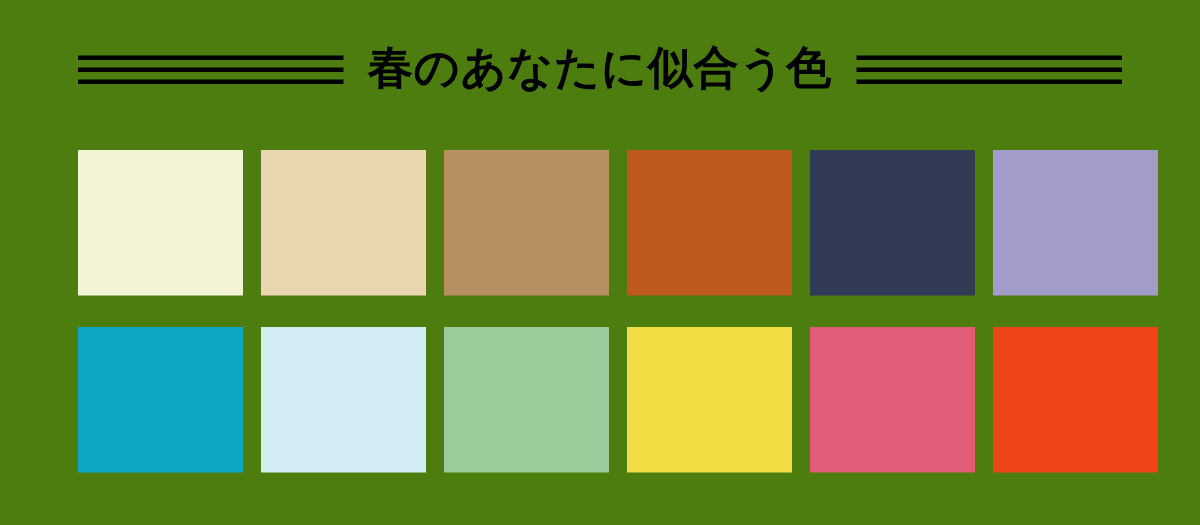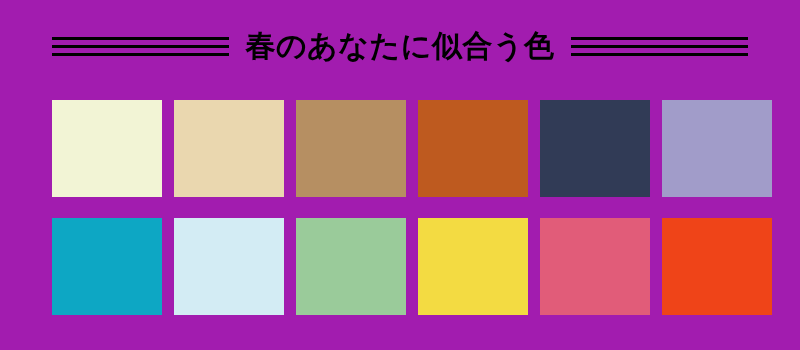--- a/index.html
+++ b/index.html
@@ -11,21 +11,21 @@
     height: 350px;
     background: #ffffff;
     font-family: "Liberation Serif", "DejaVu Serif", serif;
     overflow: hidden;
   }
 
   .palette-card {
     position: relative;
     width: 800px;
     height: 350px;
-    background: #a21caf;
+    background: #4d7c0f;
     box-sizing: border-box;
   }
 
   
   .header {
     position: absolute;
     left: 52px;
     top: 20px;
     width: 696px;
     height: 52px;

